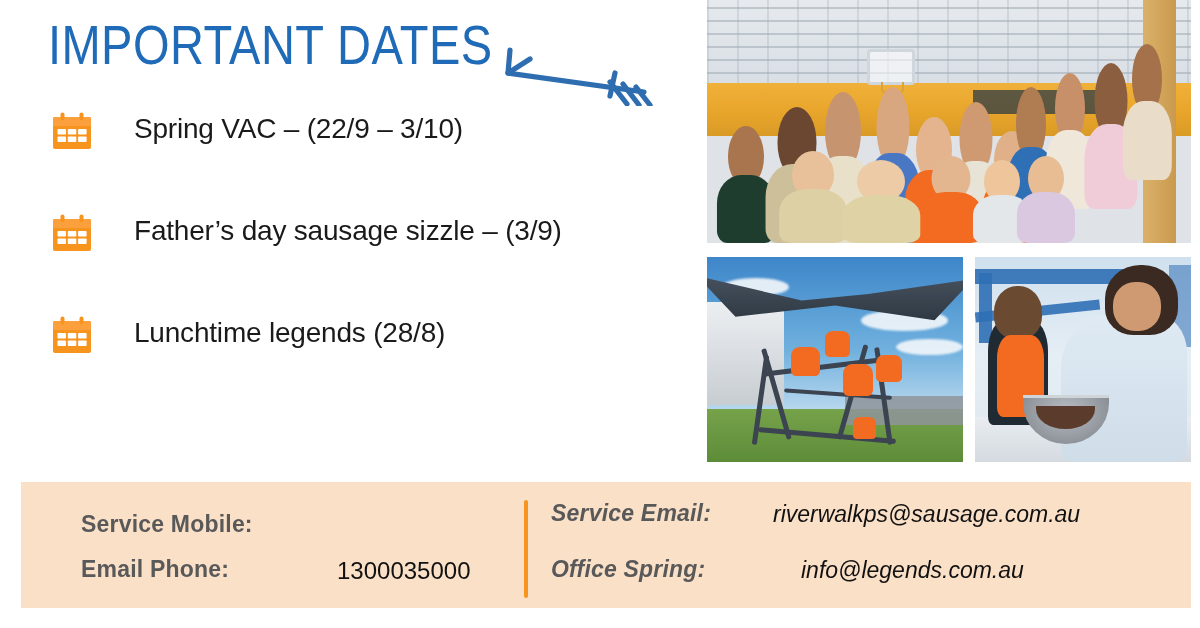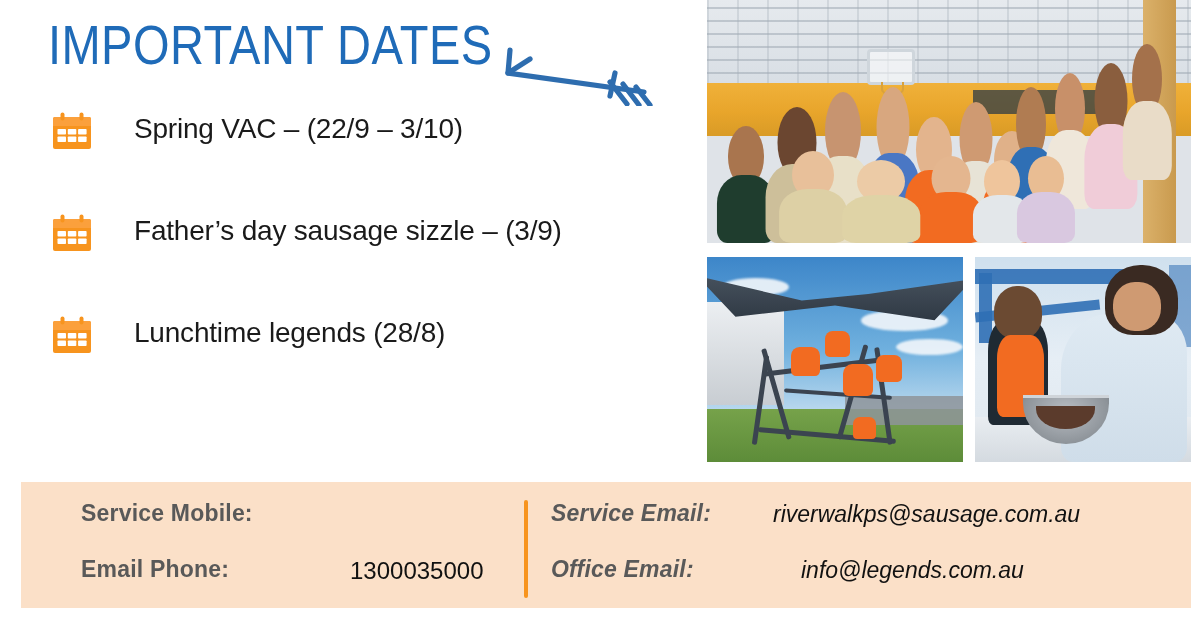--- a/index.html
+++ b/index.html
@@ -209,36 +209,36 @@
     width: 4px;
     height: 98px;
     background: #F7941E;
     border-radius: 2px;
   }
   .contact-col { position: absolute; top: 0; height: 100%; }
   #contact-col-left  { left: 60px;  width: 440px; }
   #contact-col-right { left: 530px; width: 630px; font-style: italic; }
 
   .contact-row { position: relative; height: 52px; }
-  #contact-col-left  .contact-row:first-child { top: 18px; }
+  #contact-col-left  .contact-row:first-child { top: 29px; }
   #contact-col-left  .contact-row:last-child  { top: 22px; }
   #contact-col-right .contact-row:first-child { top: 18px; }
   #contact-col-right .contact-row:last-child  { top: 22px; }
 
   .contact-label {
     position: absolute; left: 0; top: 0;
     font-size: 23px; font-weight: bold; color: #595959;
     letter-spacing: 0.2px; white-space: nowrap;
   }
   .contact-value {
     position: absolute; top: 1px;
     font-size: 24px; color: #111111; white-space: nowrap;
   }
   #contact-col-left .contact-row:first-child .contact-value { left: 246px; }
-  #contact-col-left .contact-row:last-child  .contact-value { left: 269px; }
+  #contact-col-left .contact-row:last-child  .contact-value { left: 256px; }
   #contact-col-right .contact-row:first-child .contact-value { left: 222px; font-size: 23px; }
   #contact-col-right .contact-row:last-child  .contact-value { left: 250px; font-size: 23px; }
 </style>
 </head>
 <body>
 
 <div id="left-column">
 
   <div id="page-title">IMPORTANT DATES</div>
 
@@ -459,18 +459,18 @@
       <span class="contact-value">1300035000</span>
     </div>
   </div>
 
   <div class="contact-col" id="contact-col-right">
     <div class="contact-row">
       <span class="contact-label">Service Email:</span>
       <span class="contact-value">riverwalkps@sausage.com.au</span>
     </div>
     <div class="contact-row">
-      <span class="contact-label">Office Email:</span>
+      <span class="contact-label">Office Spring:</span>
       <span class="contact-value">info@legends.com.au</span>
     </div>
   </div>
 
 </div>
 
 </body></html>

